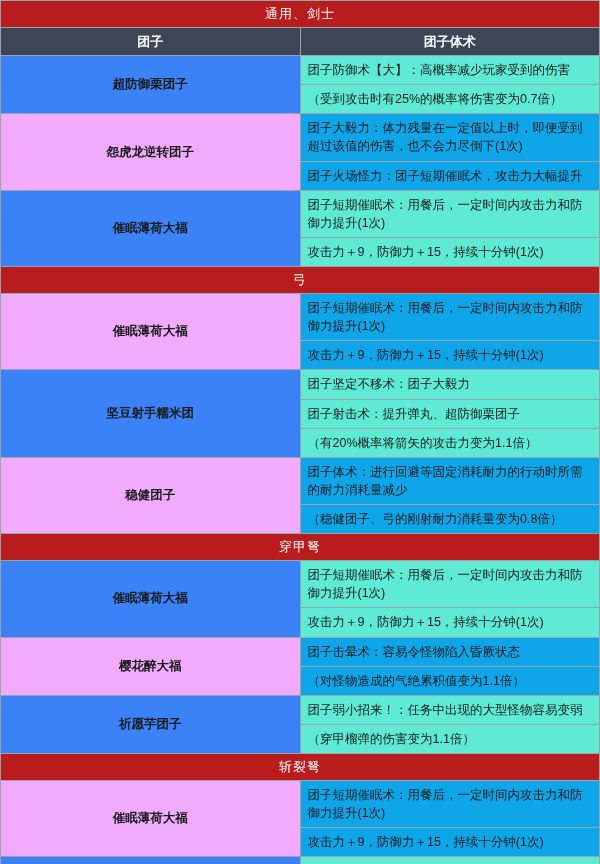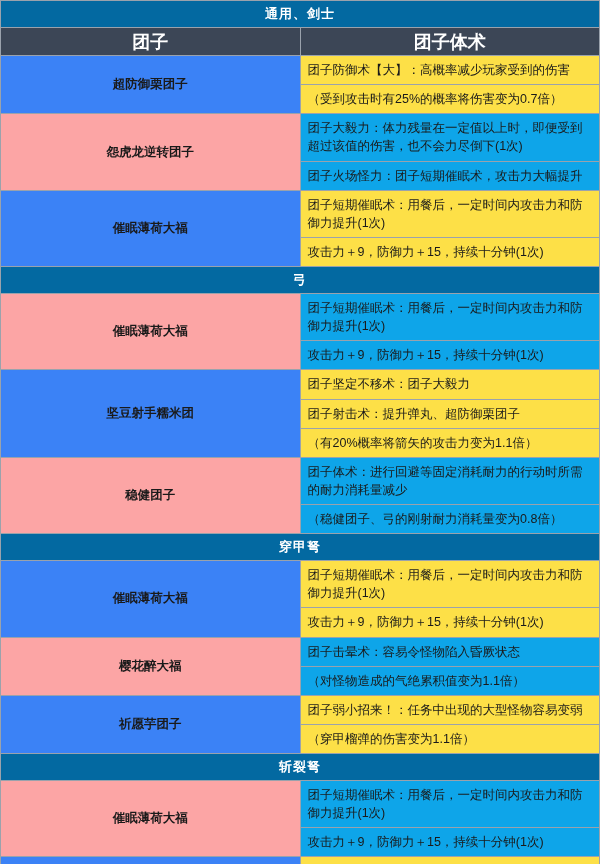--- a/index.html
+++ b/index.html
@@ -13,51 +13,51 @@
     width:600px;
     border-collapse:collapse;
     table-layout:fixed;
   }
   .table td,.table th{
     border:1px solid #9aa2ac;
     padding:0;
     vertical-align:middle;
   }
   .section-head td{
-    background:#0369a1;
+    background:#b91c1c;
     color:#ffffff;
     text-align:center;
-    font-weight:bold;
+    font-weight:normal;
     font-size:13px;
     height:26px;
     letter-spacing:1px;
   }
   .col-head td{
     background:#3c4656;
     color:#ffffff;
     text-align:center;
     font-weight:bold;
-    font-size:18px;
+    font-size:13px;
     height:27px;
   }
   td.name{
     width:108px;
     text-align:center;
     font-weight:bold;
     font-size:12.5px;
     line-height:1.35;
     padding:3px 2px;
     background:#3b82f6;
   }
-  td.name.alt{background:#fca5a5;}
+  td.name.alt{background:#f0abfc;}
   td.effect{
     font-size:12.5px;
     padding:5px 7px;
     line-height:1.45;
-    background:#fde047;
+    background:#5eead4;
   }
   td.effect.alt{background:#0ea5e9;}
   .wrap{position:relative;width:600px;}
 </style>
 </head>
 <body>
 
 <div class="wrap">
   <table class="table">
     <tbody>

